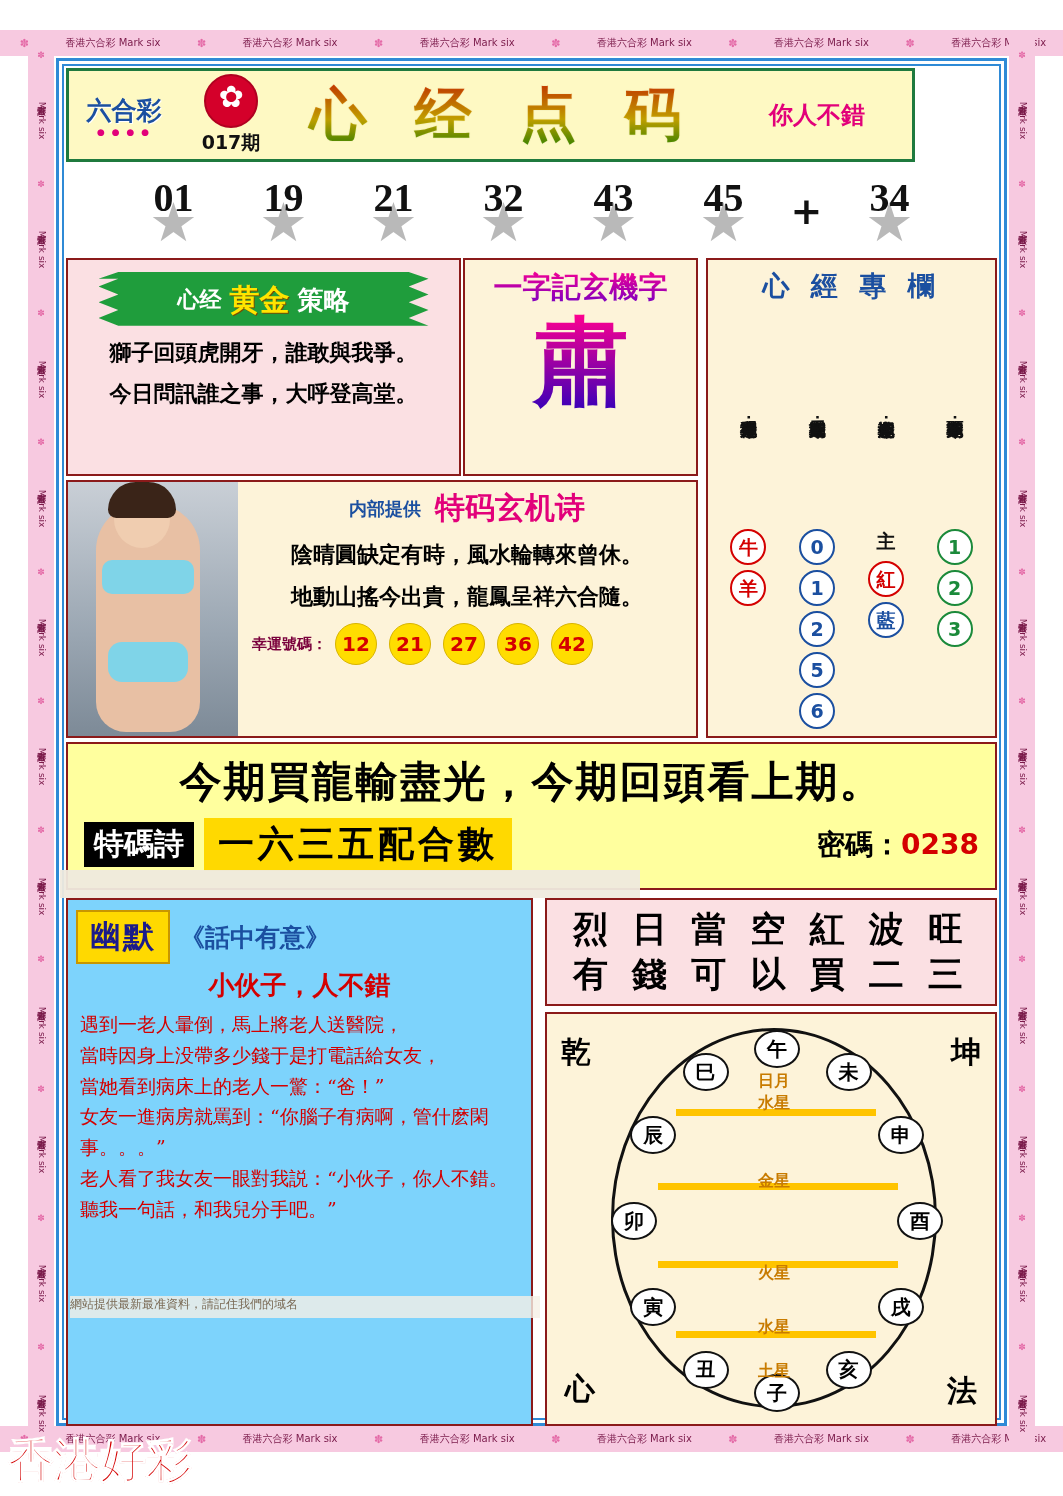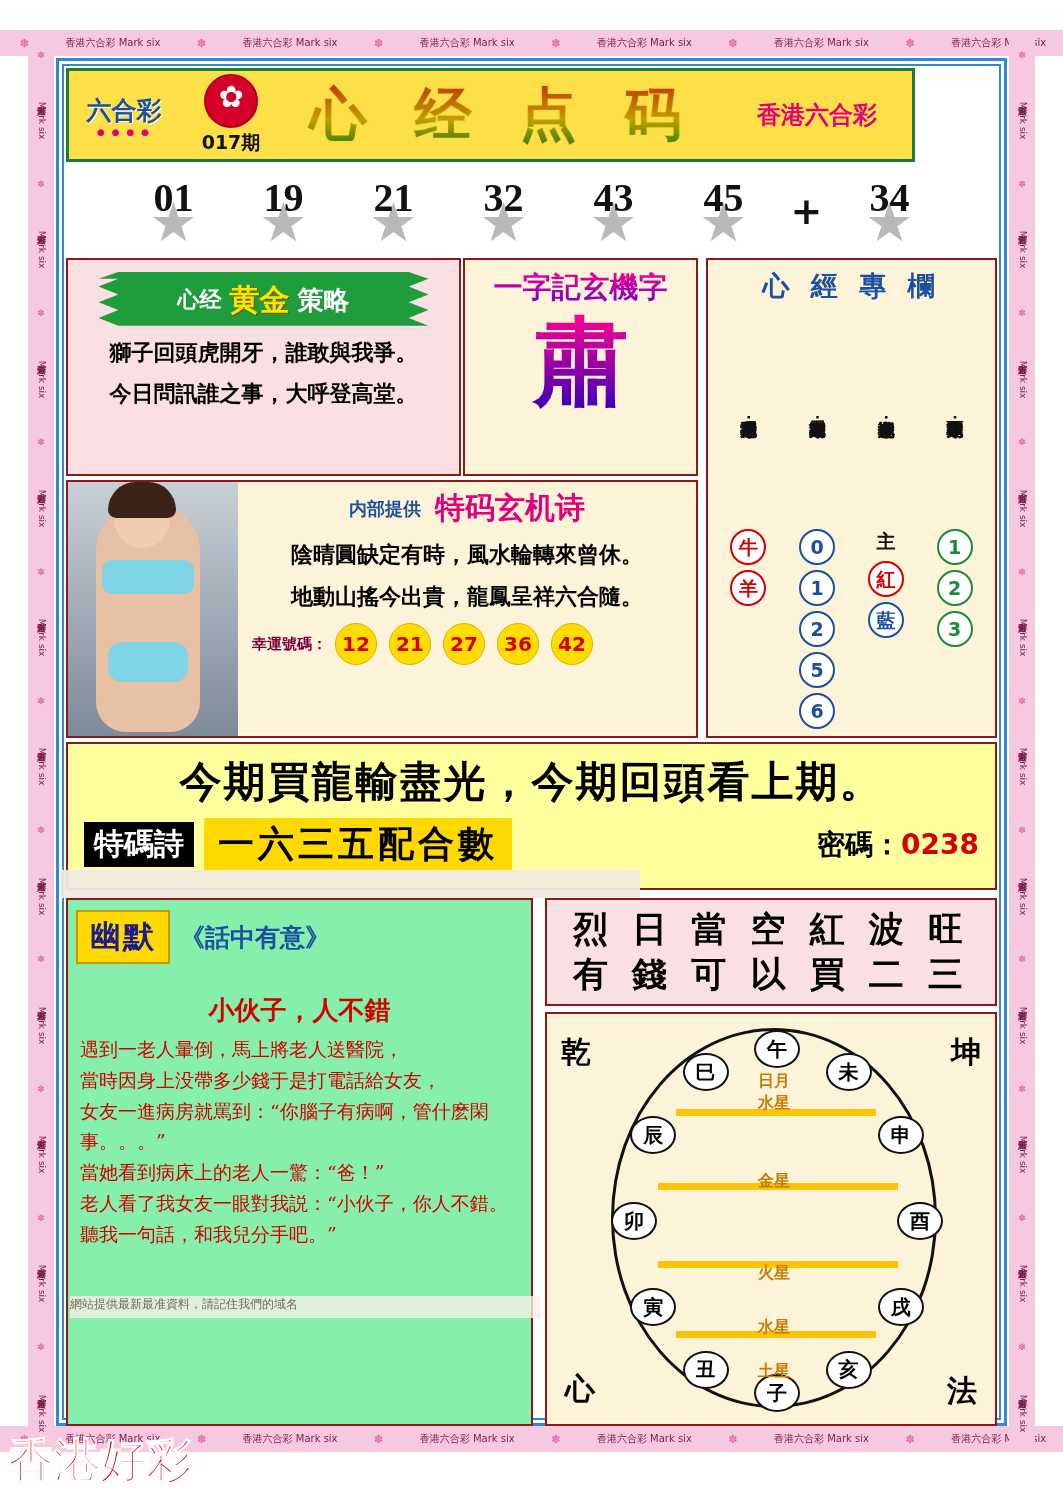--- a/index.html
+++ b/index.html
@@ -38,21 +38,21 @@
     border:3px solid #2f8ad6;
     background:#ffffff;
   }
   .inner-frame2 {
     position:absolute; inset:3px;
     border:2px solid #2f8ad6;
   }
   
   .header {
     position:absolute; left:66px; top:68px; width:849px; height:94px;
-    background:#fde047;
+    background:#fef9c3;
     border:3px solid #1f7a3e;
     display:flex; align-items:center;
   }
   .logo-box { width:110px; text-align:center; }
   .logo-text {
     font-size:25px; font-weight:bold; color:#1b4fa0;
     text-shadow:1px 1px 0 #fff;
     font-family:"DejaVu Sans", sans-serif;
   }
   .logo-dots { font-size:9px; color:#e2007a; letter-spacing:2px; }
@@ -217,32 +217,32 @@
   }
   .banner-code {
     background:#ffd900; color:#000; font-size:36px; font-weight:bold;
     padding:2px 14px; font-family:"DejaVu Serif", serif; letter-spacing:4px;
   }
   .mima { margin-left:auto; font-size:28px; font-weight:bold; color:#000;}
   .mima b { color:#d40000; }
   
   .humor {
     position:absolute; left:66px; top:898px; width:467px; height:528px;
-    background:#86efac; border:2px solid #8b1a1a;
+    background:#7dd3fc; border:2px solid #8b1a1a;
   }
   .humor-head { display:flex; align-items:center; gap:10px; padding:10px 8px 0; }
   .humor-badge {
     background:#ffd900; border:2px solid #c89600;
     padding:4px 12px; font-size:31px; font-weight:bold; color:#1b1b8a;
     letter-spacing:2px;
   }
   .humor-sub { font-size:25px; font-weight:bold; color:#1b4fa0; }
   .humor-title {
     text-align:center; font-size:26px; font-weight:bold; color:#d40000;
-    margin:29px 0 6px;
+    margin:4px 0 6px;
   }
   .humor-body {
     font-size:19px; color:#d40000; line-height:1.62; padding:0 12px;
     font-family:"DejaVu Serif", serif;
   }
   
   .right-banner {
     position:absolute; left:545px; top:898px; width:452px; height:108px;
     background:#fbe0e3; border:2px solid #8b1a1a;
     display:flex; flex-direction:column; justify-content:center;
@@ -383,21 +383,21 @@
   <div class="header">
     <div class="logo-box">
       <div class="logo-text">六合彩</div>
       <div class="logo-dots">● ● ● ●</div>
     </div>
     <div class="emblem-wrap">
       <div class="emblem"></div>
       <div class="issue">017期</div>
     </div>
     <div class="title-main">心 经 点 码</div>
-    <div class="title-right">香港六合彩</div>
+    <div class="title-right">你人不錯</div>
   </div>
 
   <div class="numbers" id="numbersRow">
       <div class="num-cell">
         <span class="star">★</span>
         <div class="num-val">01</div>
       </div>
       <div class="num-cell">
         <span class="star">★</span>
         <div class="num-val">19</div>
@@ -513,22 +513,22 @@
 
   <div class="humor">
     <div class="humor-head">
       <span class="humor-badge">幽默</span>
       <span class="humor-sub">《話中有意》</span>
     </div>
     <div class="humor-title">小伙子，人不錯</div>
     <div class="humor-body" id="humorBody">
         <div>遇到一老人暈倒，馬上將老人送醫院，</div>
         <div>當時因身上没帶多少錢于是打電話給女友，</div>
+        <div>當她看到病床上的老人一驚：“爸！”</div>
         <div>女友一進病房就罵到：“你腦子有病啊，管什麽閑事。。。”</div>
-        <div>當她看到病床上的老人一驚：“爸！”</div>
         <div>老人看了我女友一眼對我説：“小伙子，你人不錯。聽我一句話，和我兒分手吧。”</div>
       </div>
   </div>
   <div class="smudge2">網站提供最新最准資料，請記住我們的域名</div>
 
   <div class="right-banner">
     <div class="rb-line">烈 日 當 空 紅 波 旺</div>
     <div class="rb-line">有 錢 可 以 買 二 三</div>
   </div>
 

